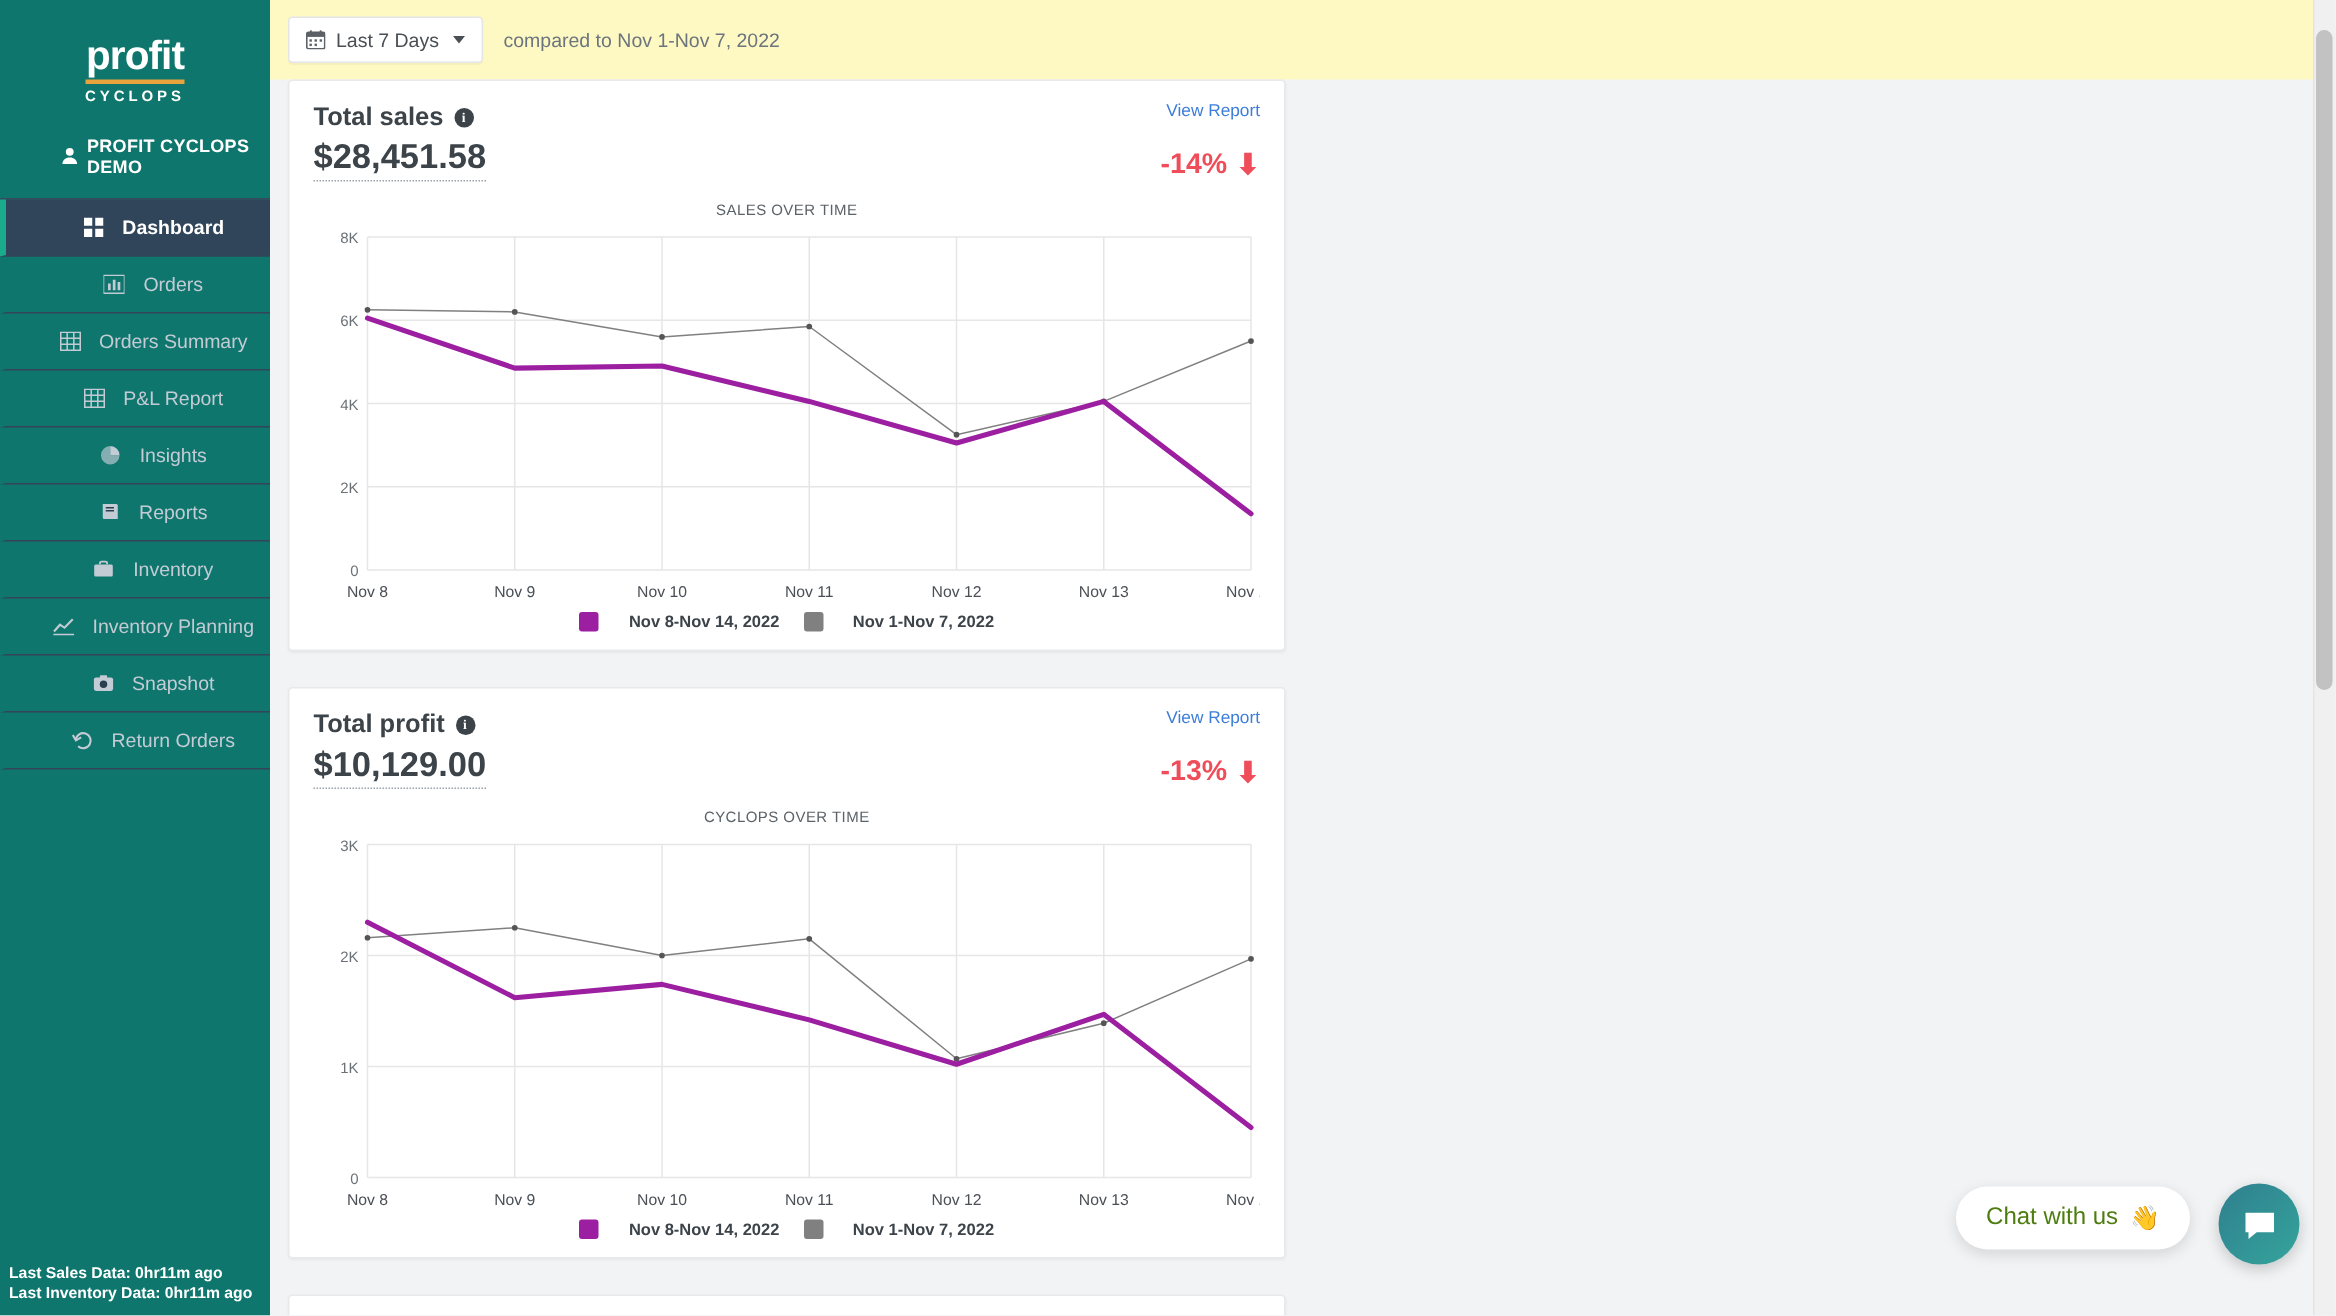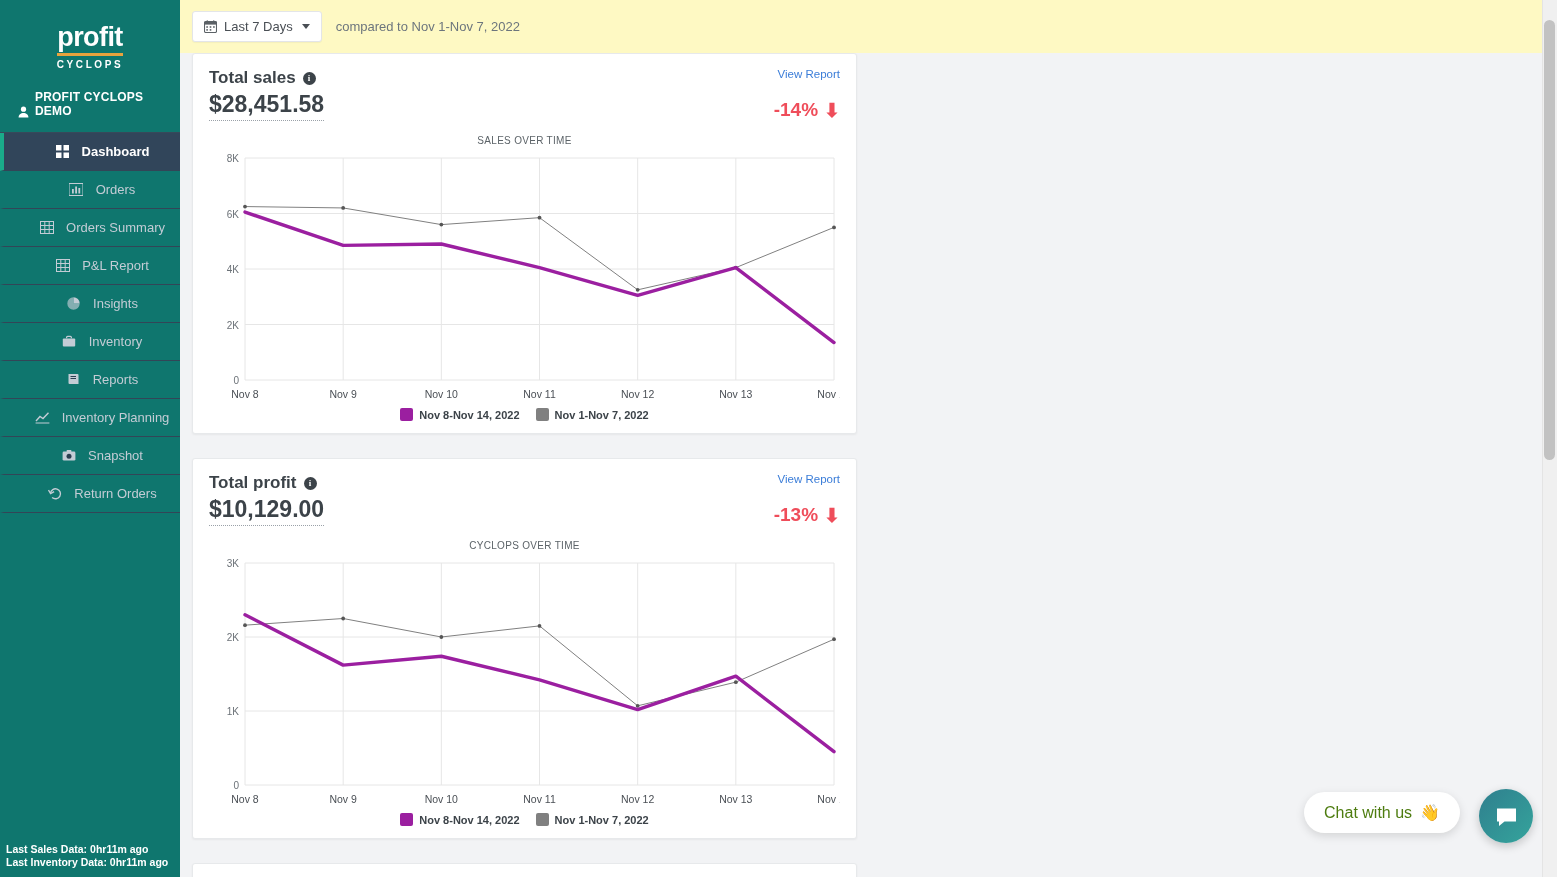--- a/index.html
+++ b/index.html
@@ -21,23 +21,23 @@
   .logo-word {
     display: inline-block; color: #ffffff; font-size: 27px;
     font-weight: bold; letter-spacing: -0.6px; line-height: 30px;
     border-bottom: 3px solid #e8a33d; padding-bottom: 1px;
   }
   .logo-sub {
     display: block; color: #ffffff; font-size: 10px; font-weight: bold;
     letter-spacing: 2.6px; margin-top: 3px; text-align: center;
   }
   .demo-row {
-    display: flex; align-items: flex-end; gap: 6px;
+    display: flex; align-items: center; gap: 6px;
     padding: 10px 0 14px 18px; color: #ffffff;
-    font-size: 12px; font-weight: bold; letter-spacing: .2px;
+    font-size: 12px; font-weight: bold; letter-spacing: .2px; margin-left: 23px;
   }
   .demo-row svg { flex: none; }
   .nav { border-top: 1px solid #37495a; }
   .nav-item {
     display: flex; align-items: center; gap: 12px;
     height: 38px; padding-left: 20px;
     color: #c3ccd5; font-size: 13px;
     border-left: 4px solid transparent;
     border-bottom: 1px solid #334557;
     cursor: pointer; user-select: none; justify-content: center;
@@ -91,21 +91,21 @@
   .delta { display: flex; align-items: center; gap: 6px; font-size: 19px; font-weight: bold; }
   .delta.neg { color: #ef4d5a; }
   .arrow { font-size: 19px; line-height: 19px; }
 
   .chart-caption {
     text-align: center; font-size: 10px; color: #5c6368;
     letter-spacing: .3px; margin: 14px 0 2px 0; font-weight: normal;
   }
   .chart-box { width: 100%; height: 258px; }
   .legend { display: flex; justify-content: center; align-items: center; gap: 16px; margin-top: 2px; }
-  .legend-item { display: flex; align-items: center; gap: 6px; font-size: 11px; font-weight: bold; color: #3c4349; }
+  .legend-item { display: flex; align-items: center; gap: 20px; font-size: 11px; font-weight: bold; color: #3c4349; }
   .swatch { width: 13px; height: 13px; border-radius: 2px; }
 
   
   .scrollbar-track {
     position: absolute; right: 0; top: 0; width: 15px; height: 877px;
     background: #f0f0f0; border-left: 1px solid #e4e4e4;
   }
   .scrollbar-thumb {
     position: absolute; right: 2px; top: 20px; width: 11px; height: 440px;
     background: #c2c2c2; border-radius: 6px; cursor: pointer;
@@ -201,37 +201,37 @@
           <svg width="13" height="13" viewBox="0 0 13 13">
               <path d="M6.5 6.5 L6.5 0.3 A6.2 6.2 0 0 1 12.7 6.5 Z" fill="#c3ccd5"></path>
               <path d="M6.5 6.5 L12.7 6.5 A6.2 6.2 0 1 1 6.5 0.3 Z" fill="#c3ccd5" opacity=".65"></path>
             </svg>
         </span>
         <span>Insights</span>
       </div>
 
       <div class="nav-item">
         <span class="ico">
-          <svg width="14" height="13" viewBox="0 0 14 13">
-              <path d="M4.6 3.2V2.4a1 1 0 0 1 1-1h2.8a1 1 0 0 1 1 1v.8" fill="none" stroke="#c3ccd5" stroke-width="1.2"></path>
-              <rect x="0.8" y="3.4" width="12.4" height="8" rx="1" fill="#c3ccd5"></rect>
-            </svg>
-        </span>
-        <span>Inventory</span>
-      </div>
-
-      <div class="nav-item">
-        <span class="ico">
           <svg width="13" height="13" viewBox="0 0 13 13">
               <path d="M1.5 1h9a1 1 0 0 1 1 1v9H2.5a1 1 0 0 1-1-1z" fill="#c3ccd5"></path>
               <line x1="3.5" y1="3.5" x2="9" y2="3.5" stroke="#2b3e50"></line>
               <line x1="3.5" y1="5.5" x2="9" y2="5.5" stroke="#2b3e50"></line>
             </svg>
         </span>
         <span>Reports</span>
+      </div>
+
+      <div class="nav-item">
+        <span class="ico">
+          <svg width="14" height="13" viewBox="0 0 14 13">
+              <path d="M4.6 3.2V2.4a1 1 0 0 1 1-1h2.8a1 1 0 0 1 1 1v.8" fill="none" stroke="#c3ccd5" stroke-width="1.2"></path>
+              <rect x="0.8" y="3.4" width="12.4" height="8" rx="1" fill="#c3ccd5"></rect>
+            </svg>
+        </span>
+        <span>Inventory</span>
       </div>
 
       <div class="nav-item">
         <span class="ico">
           <svg width="15" height="13" viewBox="0 0 15 13">
               <polyline points="1,10 5,5.5 8,7.5 13.5,1.8" fill="none" stroke="#c3ccd5" stroke-width="1.4"></polyline>
               <polyline points="0.6,12 14.4,12" stroke="#c3ccd5" stroke-width="1"></polyline>
             </svg>
         </span>
         <span>Inventory Planning</span>

